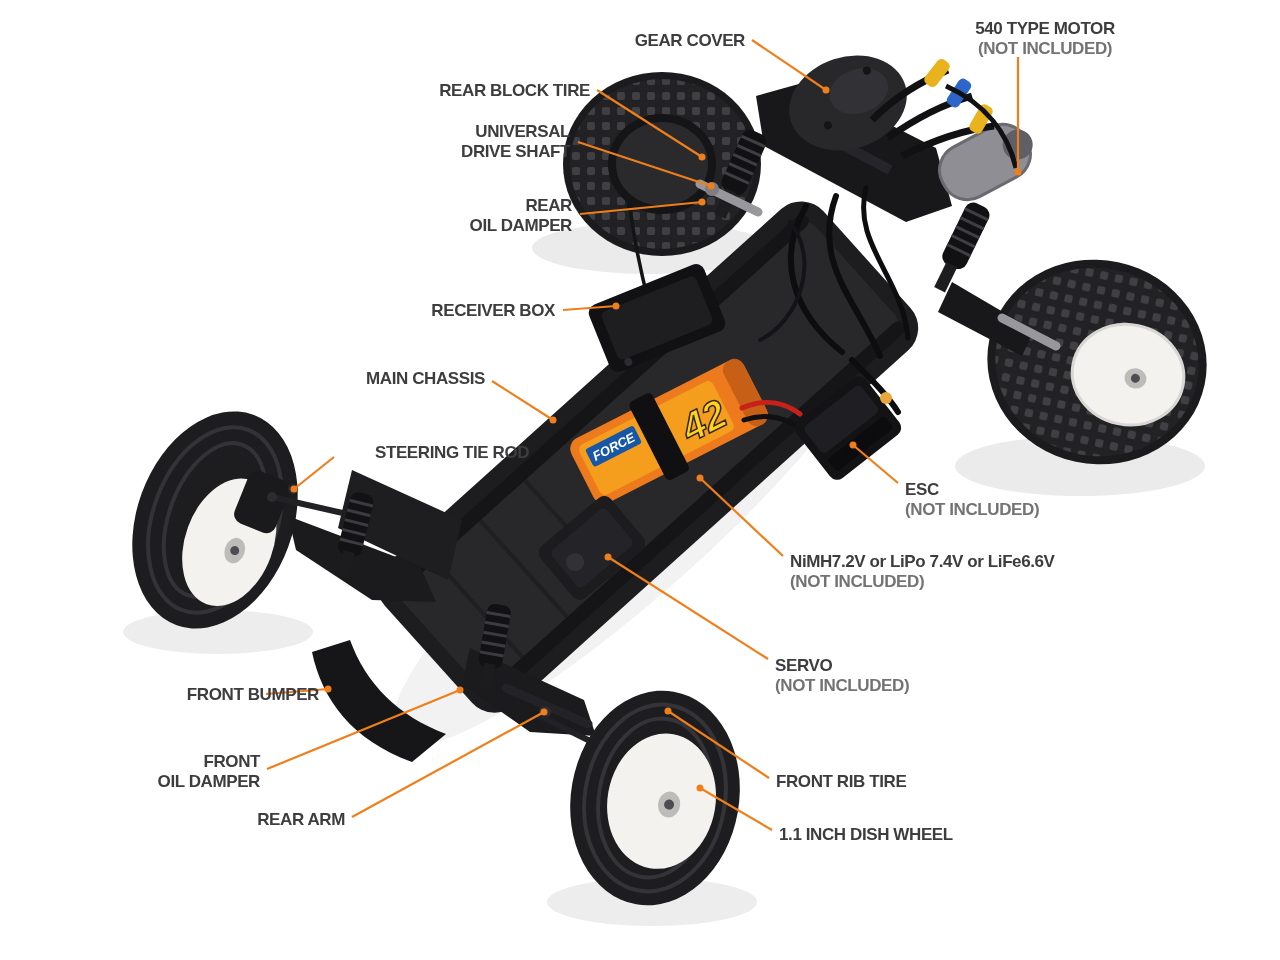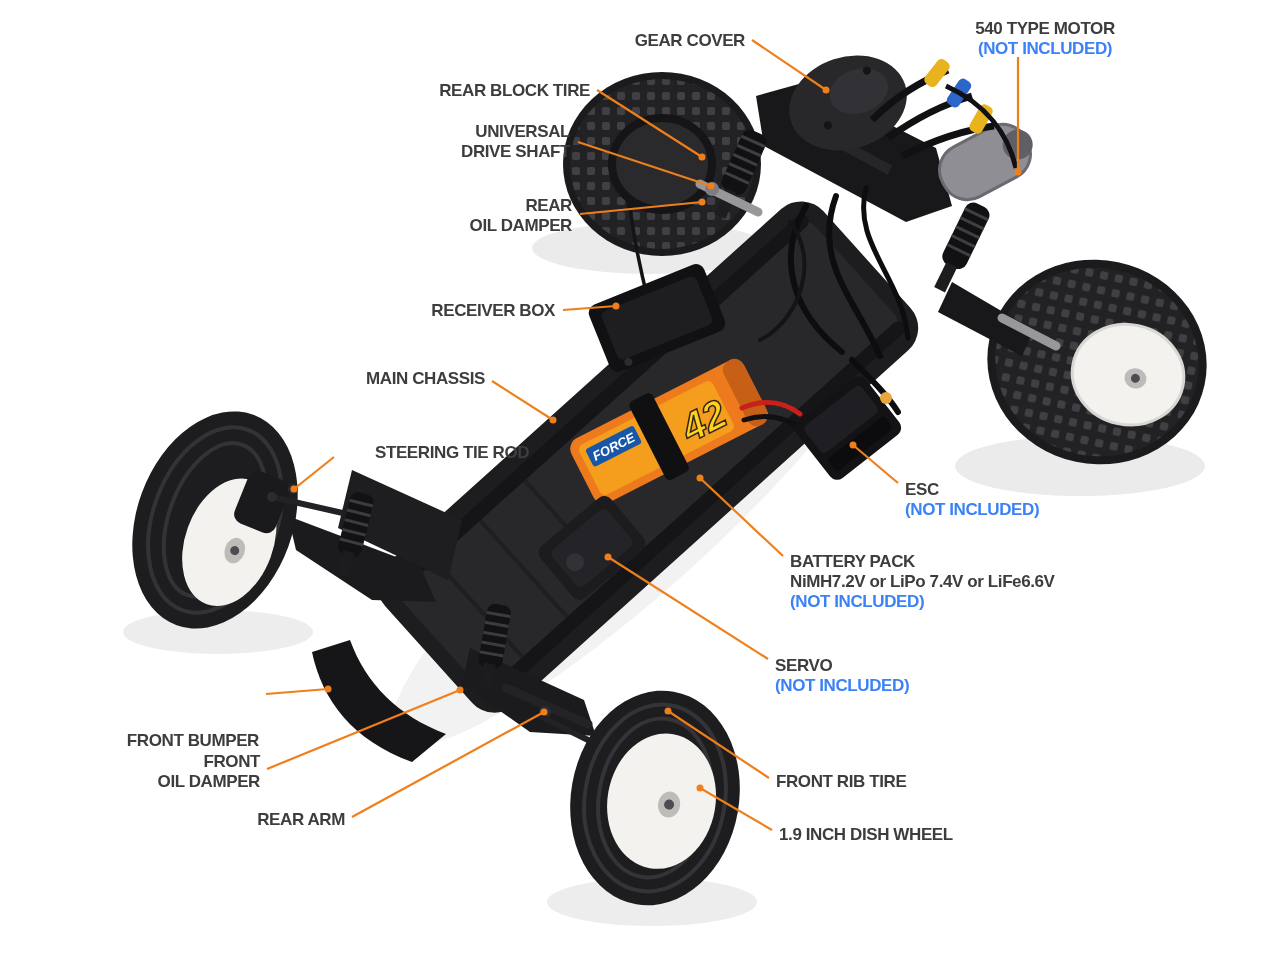--- a/index.html
+++ b/index.html
@@ -20,21 +20,21 @@
   .callout {
     position: absolute;
     font-weight: bold;
     font-size: 17px;
     line-height: 20px;
     color: #3d3d3f;
     letter-spacing: -0.4px;
     white-space: nowrap;
   }
   .callout .line { display: block; }
-  .callout .note { display: block; color: #3b82f6; }
+  .callout .note { display: block; color: #737373; }
   .ar { text-align: right; }
   .al { text-align: left; }
   .ac { text-align: center; }
 </style>
 </head>
 <body>
 
 <div class="stage">
 
   <svg class="layer" viewBox="0 0 1280 960" aria-hidden="true">
@@ -350,44 +350,43 @@
   <div class="callout al" style="top:443px; left:341px;margin-left:34px;">
     <span class="line">STEERING TIE ROD</span>
   </div>
 
   <div class="callout al" style="top:480px; left:905px;">
     <span class="line">ESC</span>
     <span class="note">(NOT INCLUDED)</span>
   </div>
 
   <div class="callout al" style="top:552px; left:790px;">
-    <span class="line">BATTERY PACK</span>
     <span class="line">NiMH7.2V or LiPo 7.4V or LiFe6.6V</span>
     <span class="note">(NOT INCLUDED)</span>
   </div>
 
   <div class="callout al" style="top:656px; left:775px;">
     <span class="line">SERVO</span>
     <span class="note">(NOT INCLUDED)</span>
   </div>
 
-  <div class="callout ar" style="top:685px; right:1021px;margin-top:46px;">
+  <div class="callout ar" style="top:685px; right:961px;">
     <span class="line">FRONT BUMPER</span>
   </div>
 
   <div class="callout ar" style="top:752px; right:1020px;">
     <span class="line">FRONT</span>
     <span class="line">OIL DAMPER</span>
   </div>
 
   <div class="callout ar" style="top:810px; right:935px;">
     <span class="line">REAR ARM</span>
   </div>
 
   <div class="callout al" style="top:772px; left:776px;">
     <span class="line">FRONT RIB TIRE</span>
   </div>
 
   <div class="callout al" style="top:825px; left:779px;">
-    <span class="line">1.9 INCH DISH WHEEL</span>
+    <span class="line">1.1 INCH DISH WHEEL</span>
   </div>
 
 </div>
 
 </body></html>

